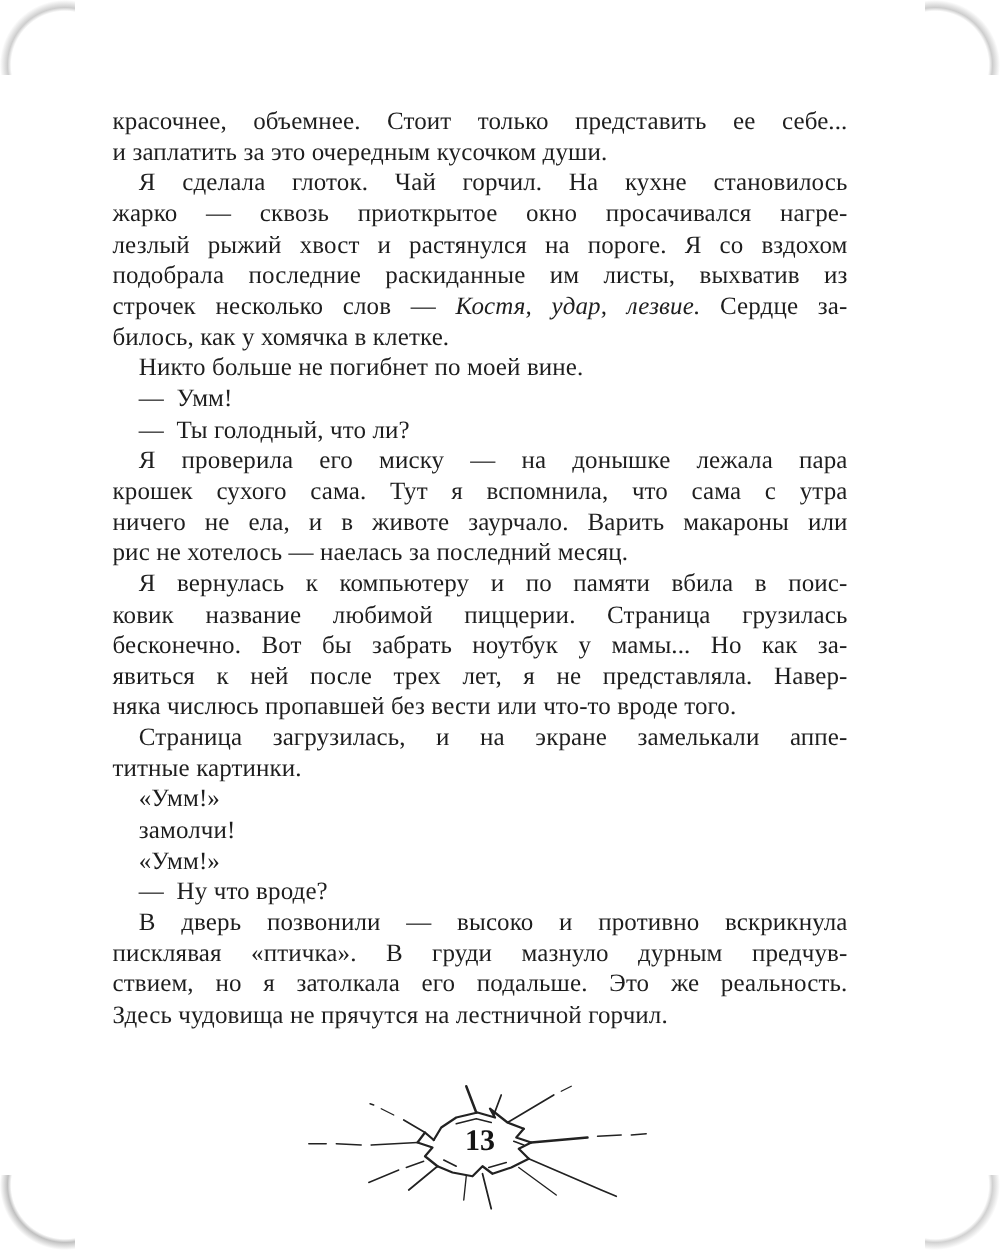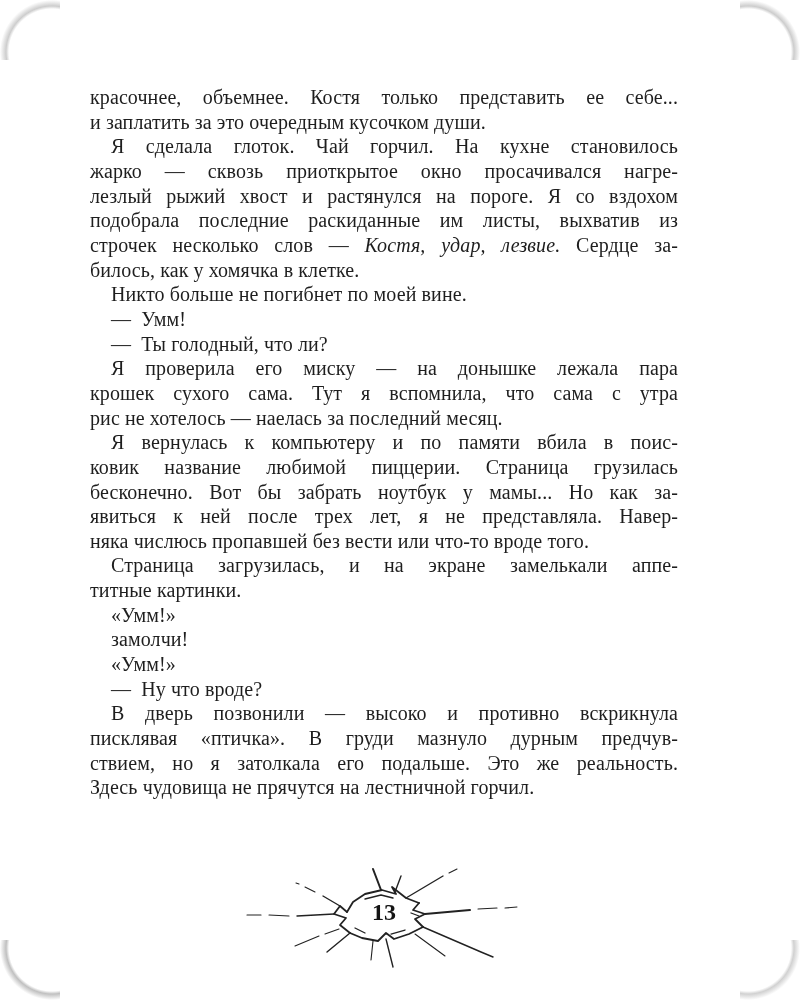--- a/index.html
+++ b/index.html
@@ -51,21 +51,21 @@
 </head>
 <body>
 
 <div class="corner tl"></div>
 <div class="corner tr"></div>
 <div class="corner bl"></div>
 <div class="corner br"></div>
 
 <div class="text-block">
     <div class="para">
-      <div class="line"><span>красочнее, объемнее. Костя только представить ее себе...</span></div>
+      <div class="line"><span>красочнее, объемнее. Стоит только представить ее себе...</span></div>
       <div class="line end"><span>и заплатить за это очередным кусочком души.</span></div>
     </div>
     <div class="para indent">
       <div class="line"><span>Я сделала глоток. Чай горчил. На кухне становилось</span></div>
       <div class="line"><span>жарко — сквозь приоткрытое окно просачивался нагре-</span></div>
       <div class="line"><span>лезлый рыжий хвост и растянулся на пороге. Я со вздохом</span></div>
       <div class="line"><span>подобрала последние раскиданные им листы, выхватив из</span></div>
       <div class="line"><span>строчек несколько слов — </span><span class="it">Костя, удар, лезвие.</span><span> Сердце за-</span></div>
       <div class="line end"><span>билось, как у хомячка в клетке.</span></div>
     </div>
@@ -74,20 +74,21 @@
     </div>
     <div class="para indent">
       <div class="line end"><span>— Умм!</span></div>
     </div>
     <div class="para indent">
       <div class="line end"><span>— Ты голодный, что ли?</span></div>
     </div>
     <div class="para indent">
       <div class="line"><span>Я проверила его миску — на донышке лежала пара</span></div>
       <div class="line"><span>крошек сухого сама. Тут я вспомнила, что сама с утра</span></div>
+      <div class="line"><span>ничего не ела, и в животе заурчало. Варить макароны или</span></div>
       <div class="line end"><span>рис не хотелось — наелась за последний месяц.</span></div>
     </div>
     <div class="para indent">
       <div class="line"><span>Я вернулась к компьютеру и по памяти вбила в поис-</span></div>
       <div class="line"><span>ковик название любимой пиццерии. Страница грузилась</span></div>
       <div class="line"><span>бесконечно. Вот бы забрать ноутбук у мамы... Но как за-</span></div>
       <div class="line"><span>явиться к ней после трех лет, я не представляла. Навер-</span></div>
       <div class="line end"><span>няка числюсь пропавшей без вести или что-то вроде того.</span></div>
     </div>
     <div class="para indent">

